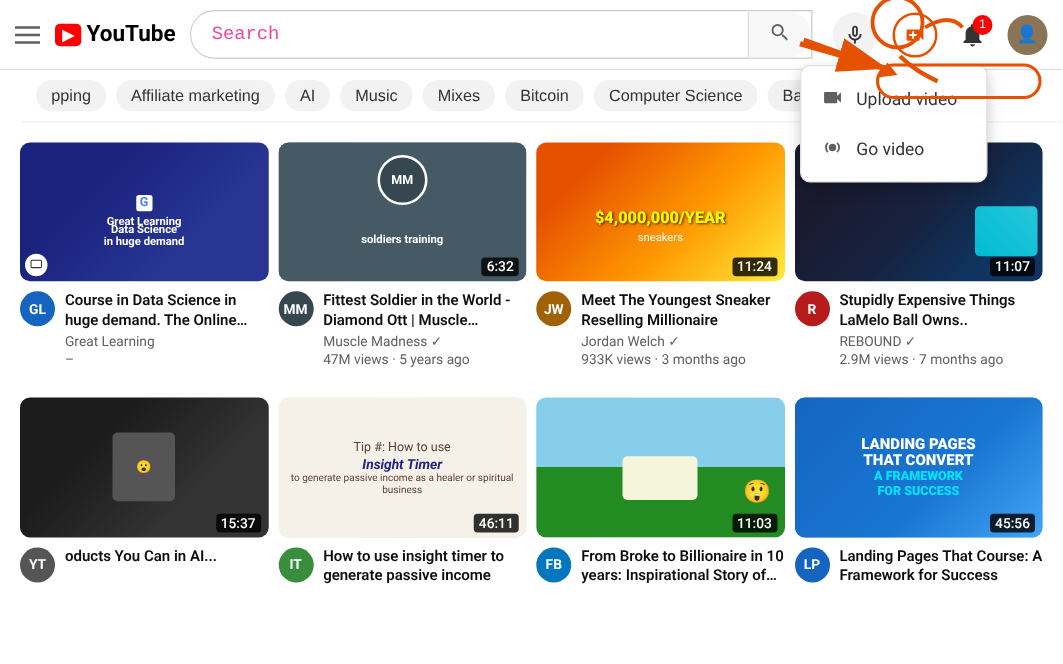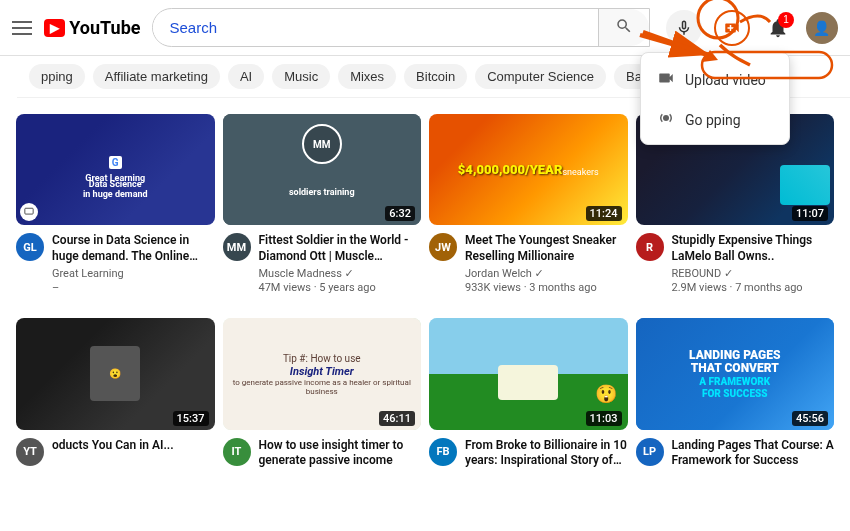--- a/index.html
+++ b/index.html
@@ -27,21 +27,22 @@
       border: 1px solid #ccc;
       border-radius: 20px 0 0 20px;
       overflow: hidden;
     }
     .search-bar input {
       flex: 1;
       border: none;
       outline: none;
       padding: 8px 16px;
       font-size: 15px;
-      color: #1d4ed8;
+      color: #ec4899;
+      font-family: Liberation Mono, monospace;
     }
     .search-btn {
       background: #f8f8f8;
       border: none;
       border-left: 1px solid #ccc;
       padding: 8px 16px;
       cursor: pointer;
       border-radius: 0 20px 20px 0;
     }
     .mic-btn {
@@ -277,21 +278,21 @@
       </span>
       <span>Upload video</span>
     </div>
     <div class="go-live-item">
       <span class="d-icon">
         <svg width="18" height="18" viewBox="0 0 24 24" fill="#606060">
           <circle cx="12" cy="12" r="4" fill="#606060"></circle>
           <path d="M6.34 6.34a8 8 0 0 0 0 11.32l1.41-1.41a6 6 0 0 1 0-8.49L6.34 6.34zm11.32 0l-1.41 1.42a6 6 0 0 1 0 8.49l1.41 1.41a8 8 0 0 0 0-11.32z" fill="#606060"></path>
         </svg>
       </span>
-      <span>Go pping</span>
+      <span>Go video</span>
     </div>
   </div>
 </div>
 
 <div class="chips-bar">
   <button class="chip">pping</button>
   <button class="chip">Affiliate marketing</button>
   <button class="chip">AI</button>
   <button class="chip">Music</button>
   <button class="chip">Mixes</button>
@@ -343,21 +344,21 @@
         <div class="video-meta">
           <div class="video-title">Fittest Soldier in the World - Diamond Ott | Muscle Madness</div>
           <div class="channel-name">Muscle Madness ✓</div>
           <div class="video-stats">47M views · 5 years ago</div>
         </div>
       </div>
     </div>
 
     <div class="video-card">
       <div class="thumbnail thumb-3">
-        <div style="position:absolute; top:0; left:0; width:100%; height:100%; display:flex; align-items:center; justify-content:center; flex-direction:row;">
+        <div style="position:absolute; top:12px; left:0; width:100%; height:100%; display:flex; align-items:center; justify-content:center; flex-direction:column;">
           <div style="color:#fff700; font-size:13px; font-weight:900; text-shadow:1px 1px 2px rgba(0,0,0,0.7);">$4,000,000/YEAR</div>
           <div style="color:white; font-size:9px; margin-top:4px;">sneakers</div>
         </div>
         <span class="duration-badge">11:24</span>
       </div>
       <div class="video-info">
         <div class="channel-avatar" style="background:#a16207;">JW</div>
         <div class="video-meta">
           <div class="video-title">Meet The Youngest Sneaker Reselling Millionaire</div>
           <div class="channel-name">Jordan Welch ✓</div>

